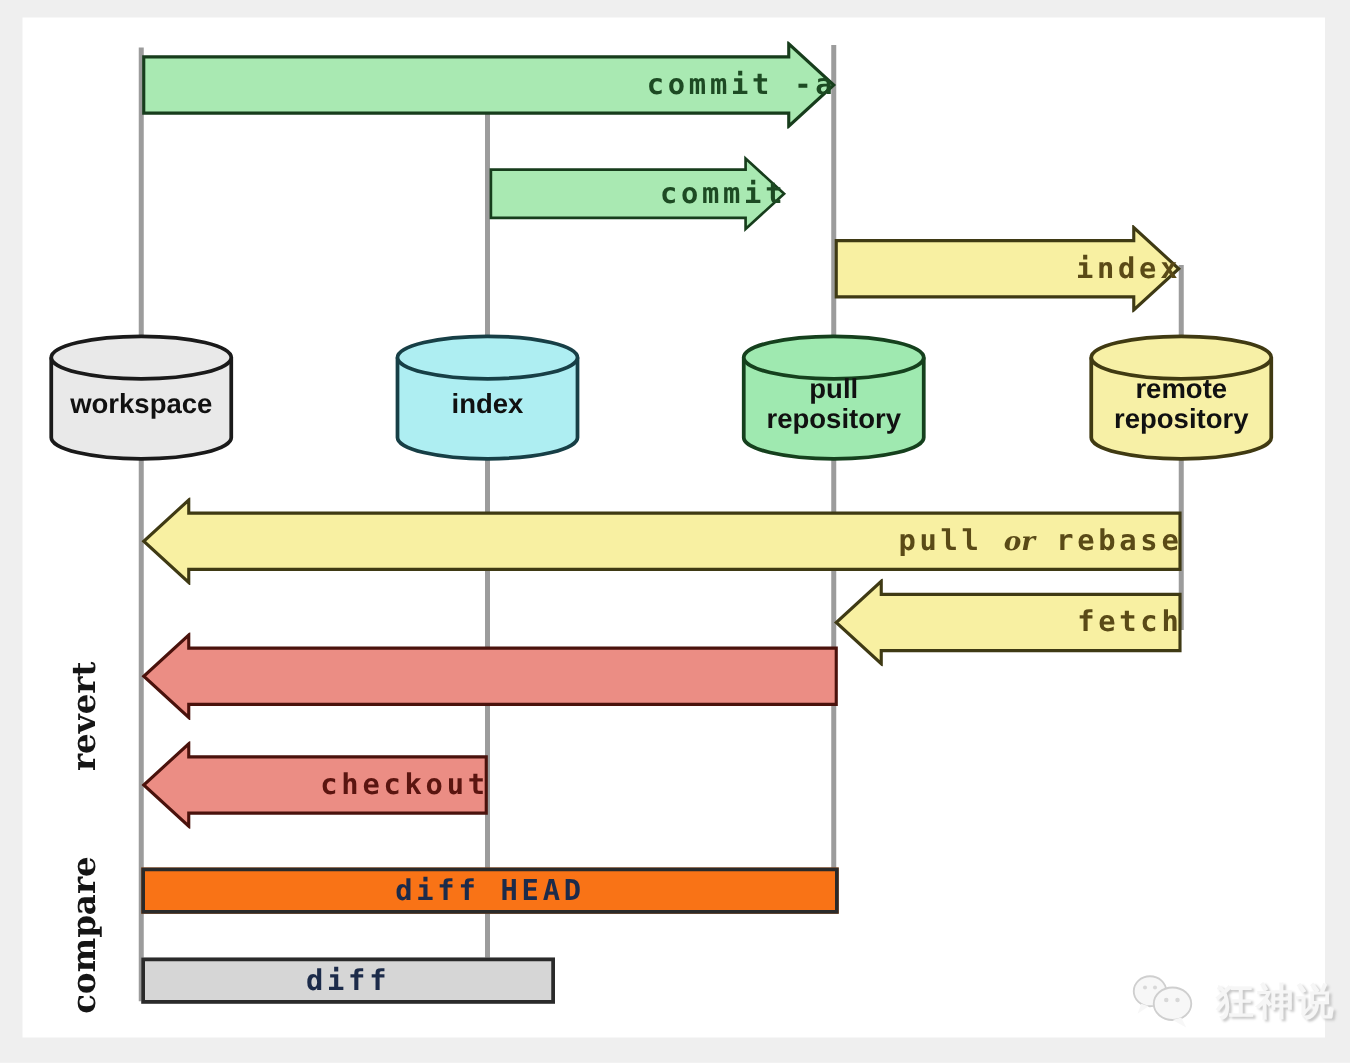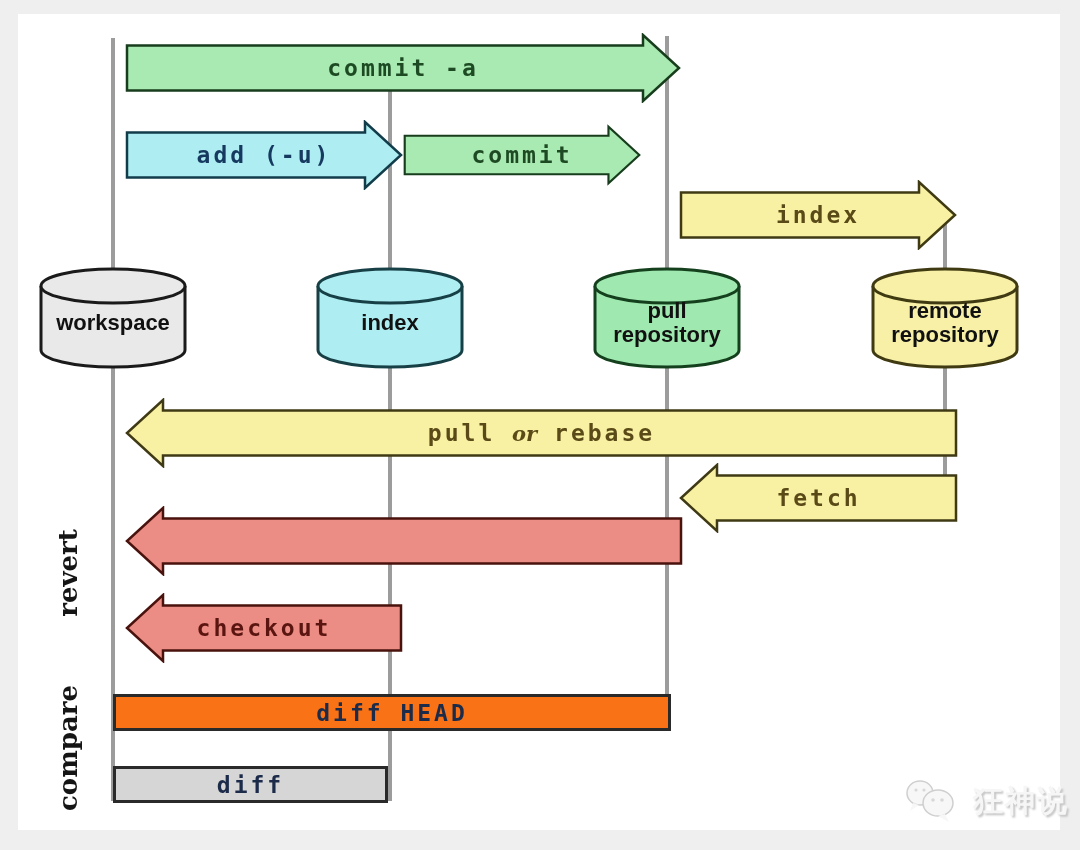--- a/index.html
+++ b/index.html
@@ -1,19 +1,19 @@
 <!DOCTYPE html>
 <html><head>
 <meta charset="utf-8">
 <style>
   html,body{margin:0;padding:0;background:#efefef;font-family:"Liberation Sans",sans-serif;}
   .stage{position:relative;width:1080px;height:850px;background:#efefef;overflow:hidden;}
   .panel{position:absolute;left:18px;top:14px;width:1042px;height:816px;background:#ffffff;}
   .vline{position:absolute;width:4px;z-index:1;}
-  .arrow{position:absolute;z-index:2;display:flex;align-items:center;justify-content:center;margin-left:12px;}
+  .arrow{position:absolute;z-index:2;display:flex;align-items:center;justify-content:flex-end;}
   .arrow svg{position:absolute;left:0;top:0;width:100%;height:100%;}
   .arrow-label{position:relative;z-index:3;font-family:"DejaVu Sans Mono","Liberation Mono",monospace;
     font-weight:bold;font-size:23px;letter-spacing:3px;white-space:nowrap;}
   .arrow-label .or{font-family:"DejaVu Serif","Liberation Serif",serif;font-style:italic;
     font-weight:600;font-size:21px;letter-spacing:0;}
   .bar{position:absolute;z-index:2;display:flex;align-items:center;justify-content:center;
     border:3px solid;box-sizing:border-box;}
   .bar .arrow-label{font-size:23px;}
   .cyl{position:absolute;z-index:4;width:150px;height:104px;display:flex;align-items:center;justify-content:center;}
   .cyl svg{position:absolute;left:0;top:0;width:100%;height:100%;}
@@ -36,26 +36,20 @@
   <div class="vline" style="left: 665px; top: 36px; height: 694px; background: rgb(156, 156, 156);"></div>
   <div class="vline" style="left: 943px; top: 212px; height: 292px; background: rgb(156, 156, 156);"></div>
 
   <div class="arrow" style="left:113px;top:33px;width:556px;height:70px;">
       <svg viewBox="0 0 556 70">
         <polygon points="2,12.5 518,12.5 518,2 554,35 518,68 518,57.5 2,57.5" fill="#a9e9b2" stroke="#173d1c" stroke-width="2.5" stroke-linejoin="miter"></polygon>
       </svg>
     <span class="arrow-label" style="color: rgb(29, 74, 35);">commit -a</span>
   </div>
 
-  <div class="arrow" style="left:113px;top:120px;width:278px;height:70px;">
-      <svg viewBox="0 0 278 70">
-        <polygon points="2,12.5 240,12.5 240,2 276,35 240,68 240,57.5 2,57.5" fill="#aeeef2" stroke="#123c4a" stroke-width="2.5" stroke-linejoin="miter"></polygon>
-      </svg>
-    <span class="arrow-label" style="color: rgb(22, 57, 95);">add (-u)</span>
-  </div>
 
   <div class="arrow" style="left:391px;top:120px;width:238px;height:70px;">
       <svg viewBox="0 0 278 70">
         <polygon points="2,12.5 240,12.5 240,2 276,35 240,68 240,57.5 2,57.5" fill="#a9e9b2" stroke="#173d1c" stroke-width="2.5" stroke-linejoin="miter"></polygon>
       </svg>
     <span class="arrow-label" style="color: rgb(29, 74, 35);">commit</span>
   </div>
 
   <div class="arrow" style="left:667px;top:180px;width:278px;height:70px;">
       <svg viewBox="0 0 278 70">
@@ -87,21 +81,21 @@
   <div class="arrow" style="left:113px;top:593px;width:278px;height:70px;">
       <svg viewBox="0 0 278 70">
         <polygon points="276,12.5 38,12.5 38,2 2,35 38,68 38,57.5 276,57.5" fill="#eb8d84" stroke="#4a120c" stroke-width="2.5" stroke-linejoin="miter"></polygon>
       </svg>
     <span class="arrow-label" style="color: rgb(90, 21, 16);">checkout</span>
   </div>
 
   <div class="bar" style="left: 113px; top: 694px; width: 558px; height: 37px; background: #f97316; border-color: rgb(42, 42, 42);">
     <span class="arrow-label" style="color: rgb(28, 43, 74);">diff HEAD</span>
   </div>
-  <div class="bar" style="left: 113px; top: 766px; width: 275px; height: 37px; background: rgb(214, 214, 214); border-color: rgb(42, 42, 42);">
+  <div class="bar" style="left: 113px; top: 766px; width: 331px; height: 37px; background: rgb(214, 214, 214); border-color: rgb(42, 42, 42);">
     <span class="arrow-label" style="color: rgb(28, 43, 74);">diff</span>
   </div>
 
   <div class="cyl" style="left:38px;top:266px;">
       <svg viewBox="0 0 150 104">
         <path d="M3,20 L3,84 A72,17 0 0 0 147,84 L147,20" fill="#e9e9e9" stroke="#1a1a1a" stroke-width="3"></path>
         <ellipse cx="75" cy="20" rx="72" ry="17" fill="#e9e9e9" stroke="#1a1a1a" stroke-width="3"></ellipse>
       </svg>
     <div class="cyl-label">workspace</div>
   </div>

